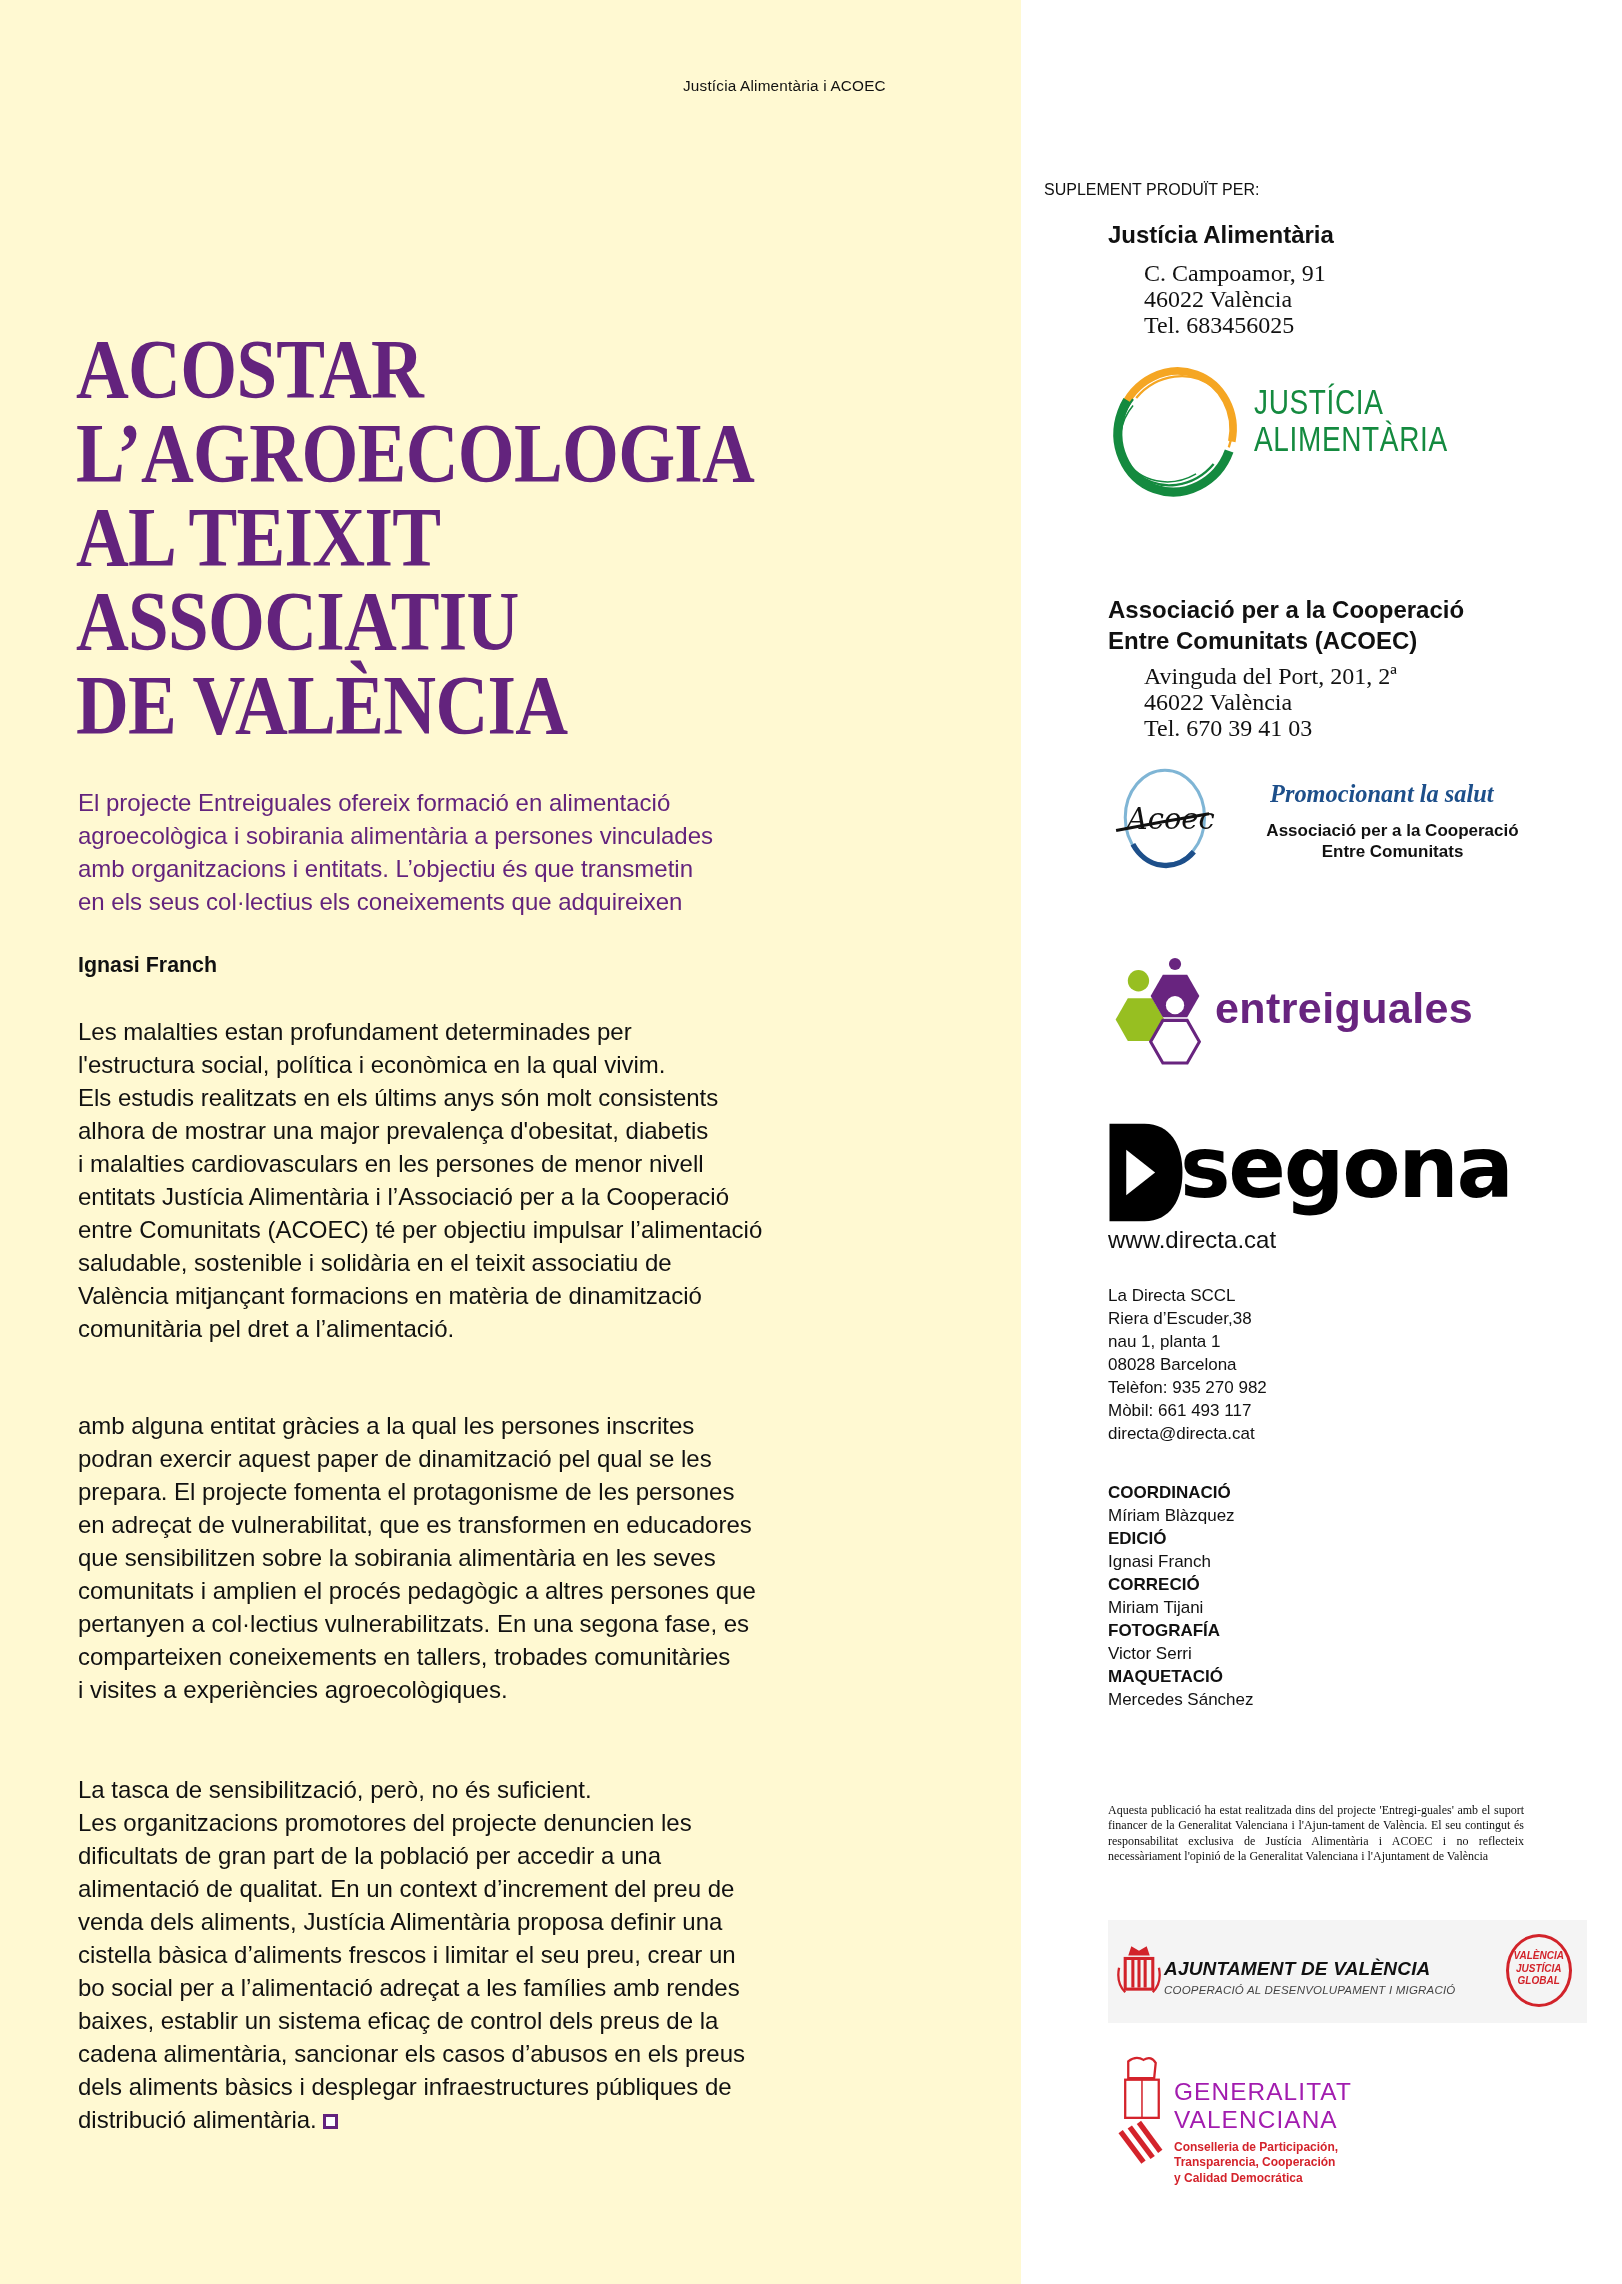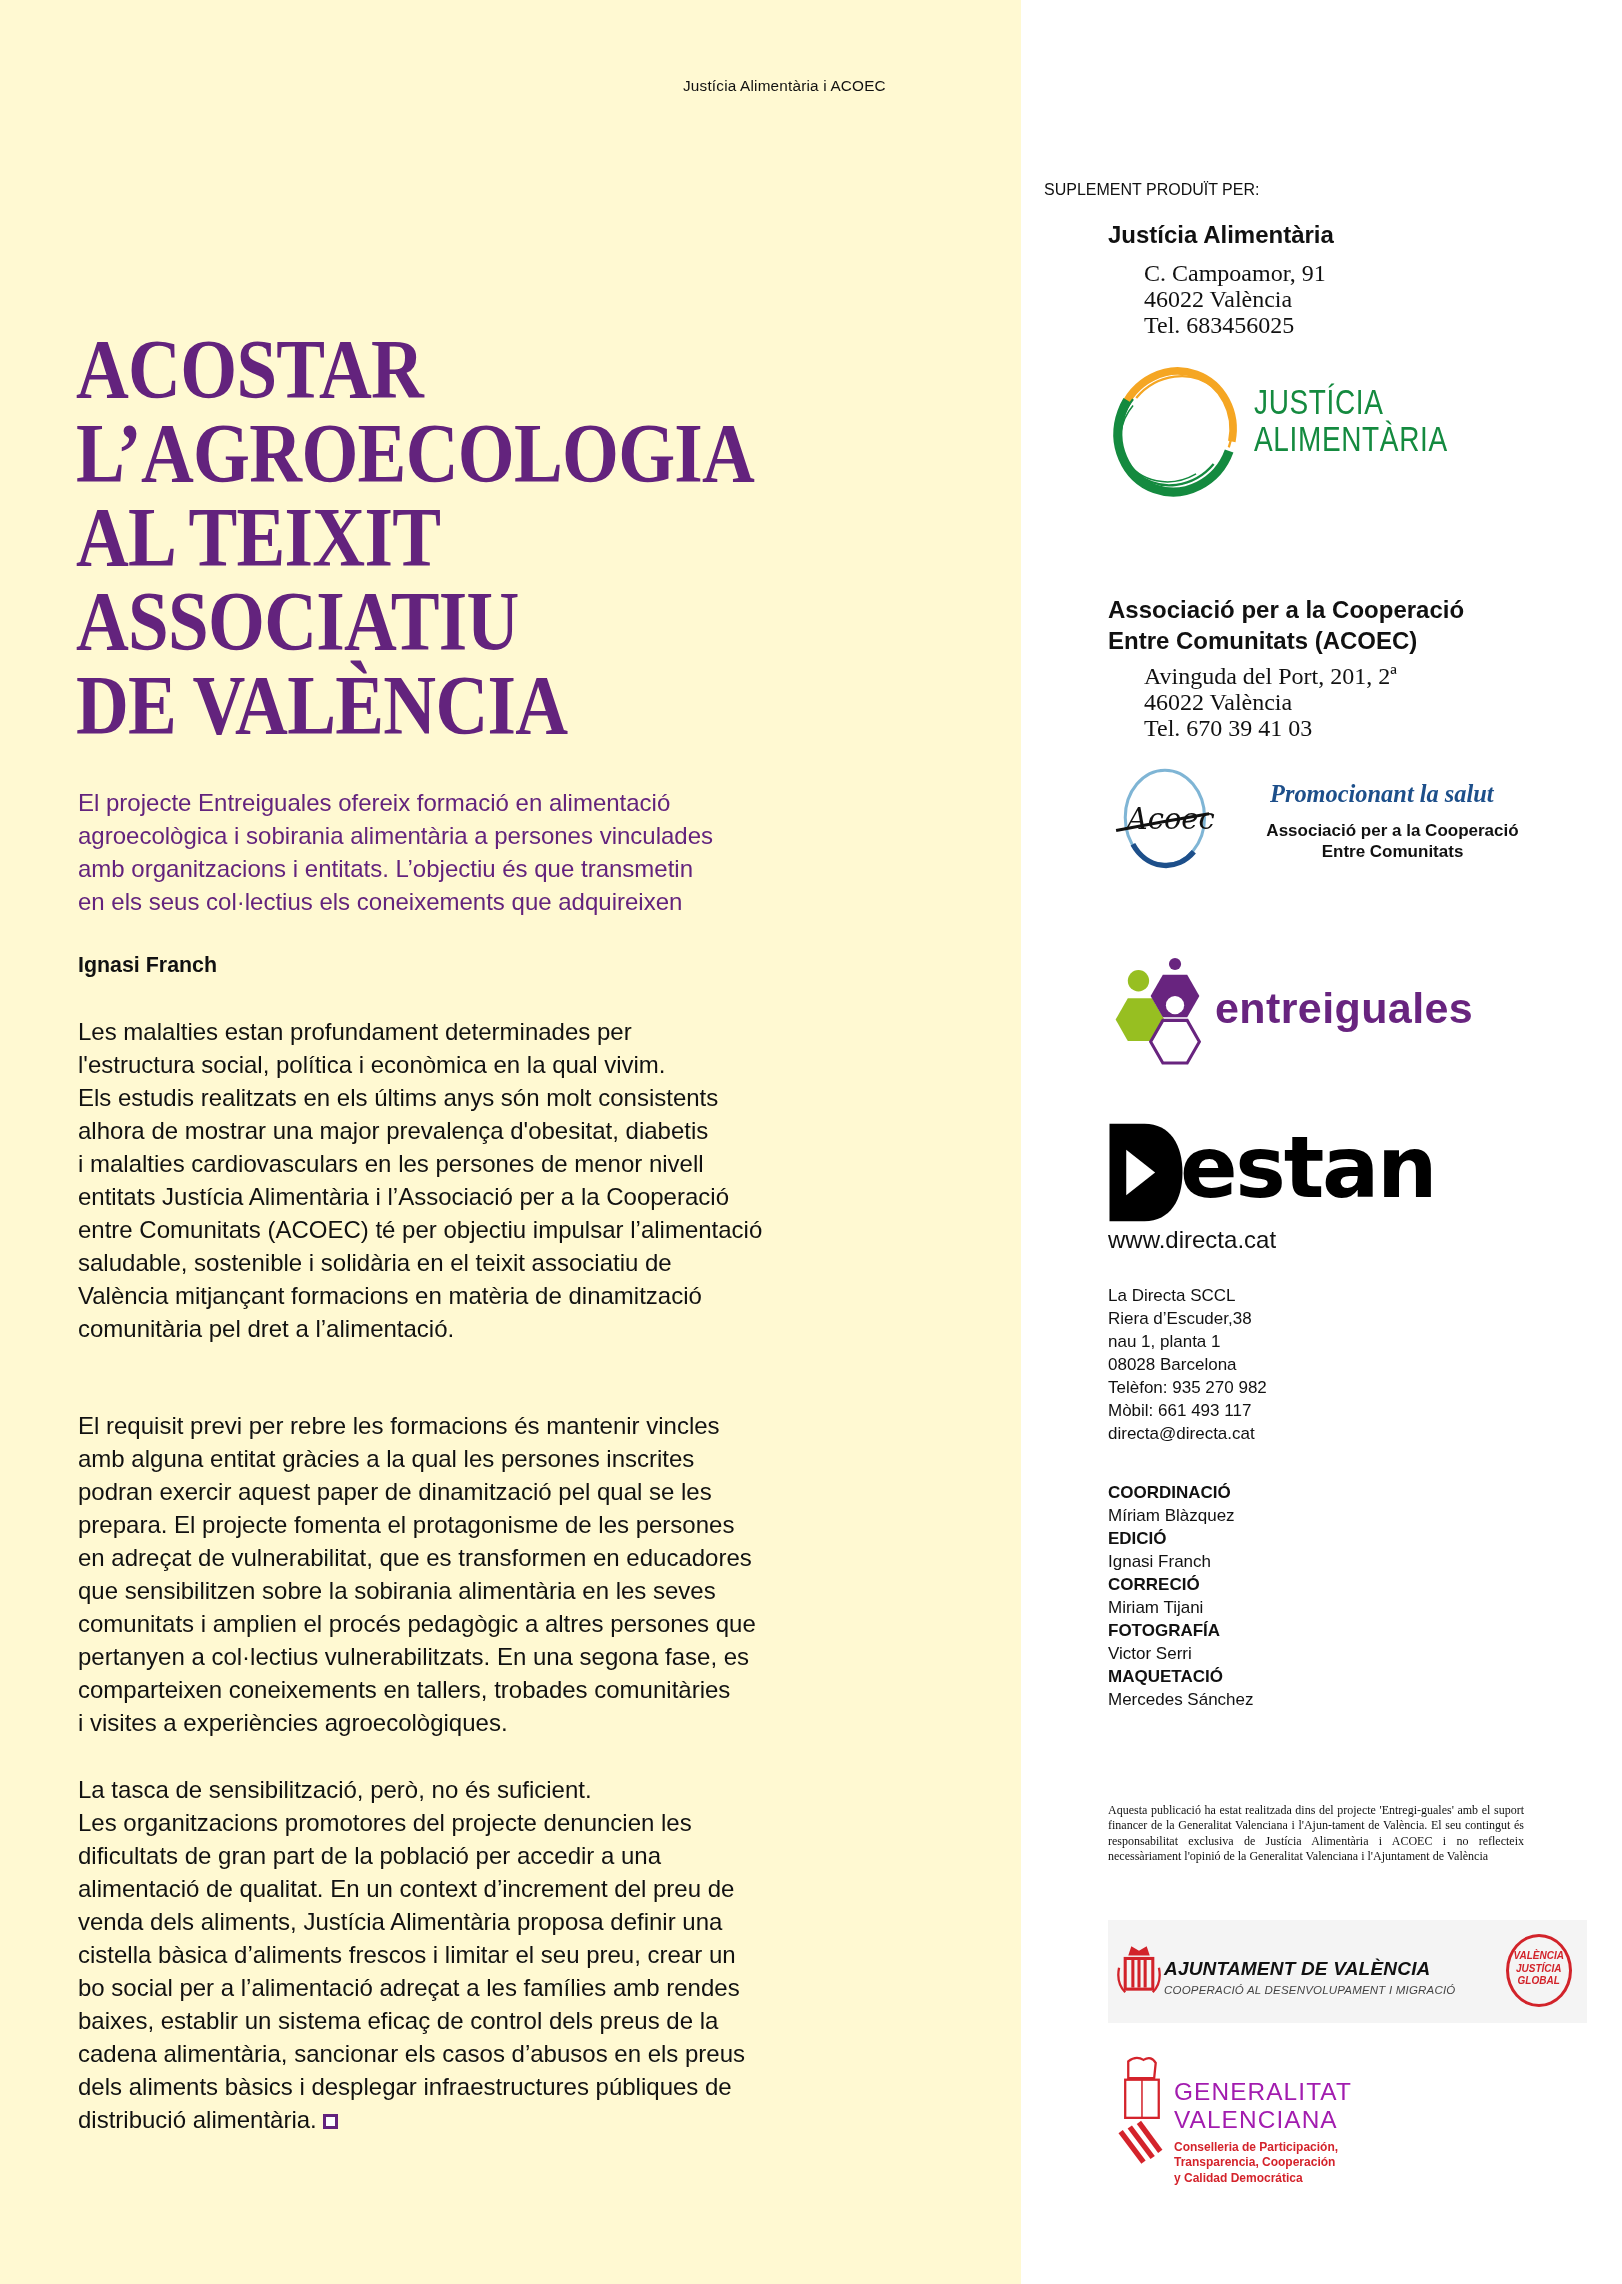--- a/index.html
+++ b/index.html
@@ -171,21 +171,20 @@
     <span>alhora de mostrar una major prevalença d'obesitat, diabetis</span>
     <span>i malalties cardiovasculars en les persones de menor nivell</span>
     <span>entitats Justícia Alimentària i l’Associació per a la Cooperació</span>
     <span>entre Comunitats (ACOEC) té per objectiu impulsar l’alimentació</span>
     <span>saludable, sostenible i solidària en el teixit associatiu de</span>
     <span>València mitjançant formacions en matèria de dinamització</span>
     <span>comunitària pel dret a l’alimentació.</span>
   </div>
 
   <div class="body-text p2">
-    <span>El requisit previ per rebre les formacions és mantenir vincles</span>
     <span>amb alguna entitat gràcies a la qual les persones inscrites</span>
     <span>podran exercir aquest paper de dinamització pel qual se les</span>
     <span>prepara. El projecte fomenta el protagonisme de les persones</span>
     <span>en adreçat de vulnerabilitat, que es transformen en educadores</span>
     <span>que sensibilitzen sobre la sobirania alimentària en les seves</span>
     <span>comunitats i amplien el procés pedagògic a altres persones que</span>
     <span>pertanyen a col·lectius vulnerabilitzats. En una segona fase, es</span>
     <span>comparteixen coneixements en tallers, trobades comunitàries</span>
     <span>i visites a experiències agroecològiques.</span>
   </div>
@@ -266,21 +265,21 @@
     <polygon points="56,124 72,96 104,96 120,124 104,152 72,152" fill="none" stroke="#68247f" stroke-width="4"></polygon>
   </svg>
   <div class="entre-text">entreiguales</div>
 </div>
 
 <div class="logo-box directa-logo">
   <svg width="76" height="101" viewBox="0 0 100 132" style="position:absolute;left:0;top:0;">
     <path d="M2 2 H48 C82 2 98 30 98 66 C98 102 82 130 48 130 H2 Z" fill="#000"></path>
     <polygon points="24,36 62,66 24,96" fill="#fff9d2" style="fill:#ffffff"></polygon>
   </svg>
-  <div class="directa-word" style="left:72px;">estan</div>
+  <div class="directa-word" style="left:72px;">segona</div>
   <div class="directa-url">www.directa.cat</div>
 </div>
 
 <div class="contact-block">
   <span>La Directa SCCL</span>
   <span>Riera d’Escuder,38</span>
   <span>nau 1, planta 1</span>
   <span>08028 Barcelona</span>
   <span>Telèfon: 935 270 982</span>
   <span>Mòbil: 661 493 117</span>

